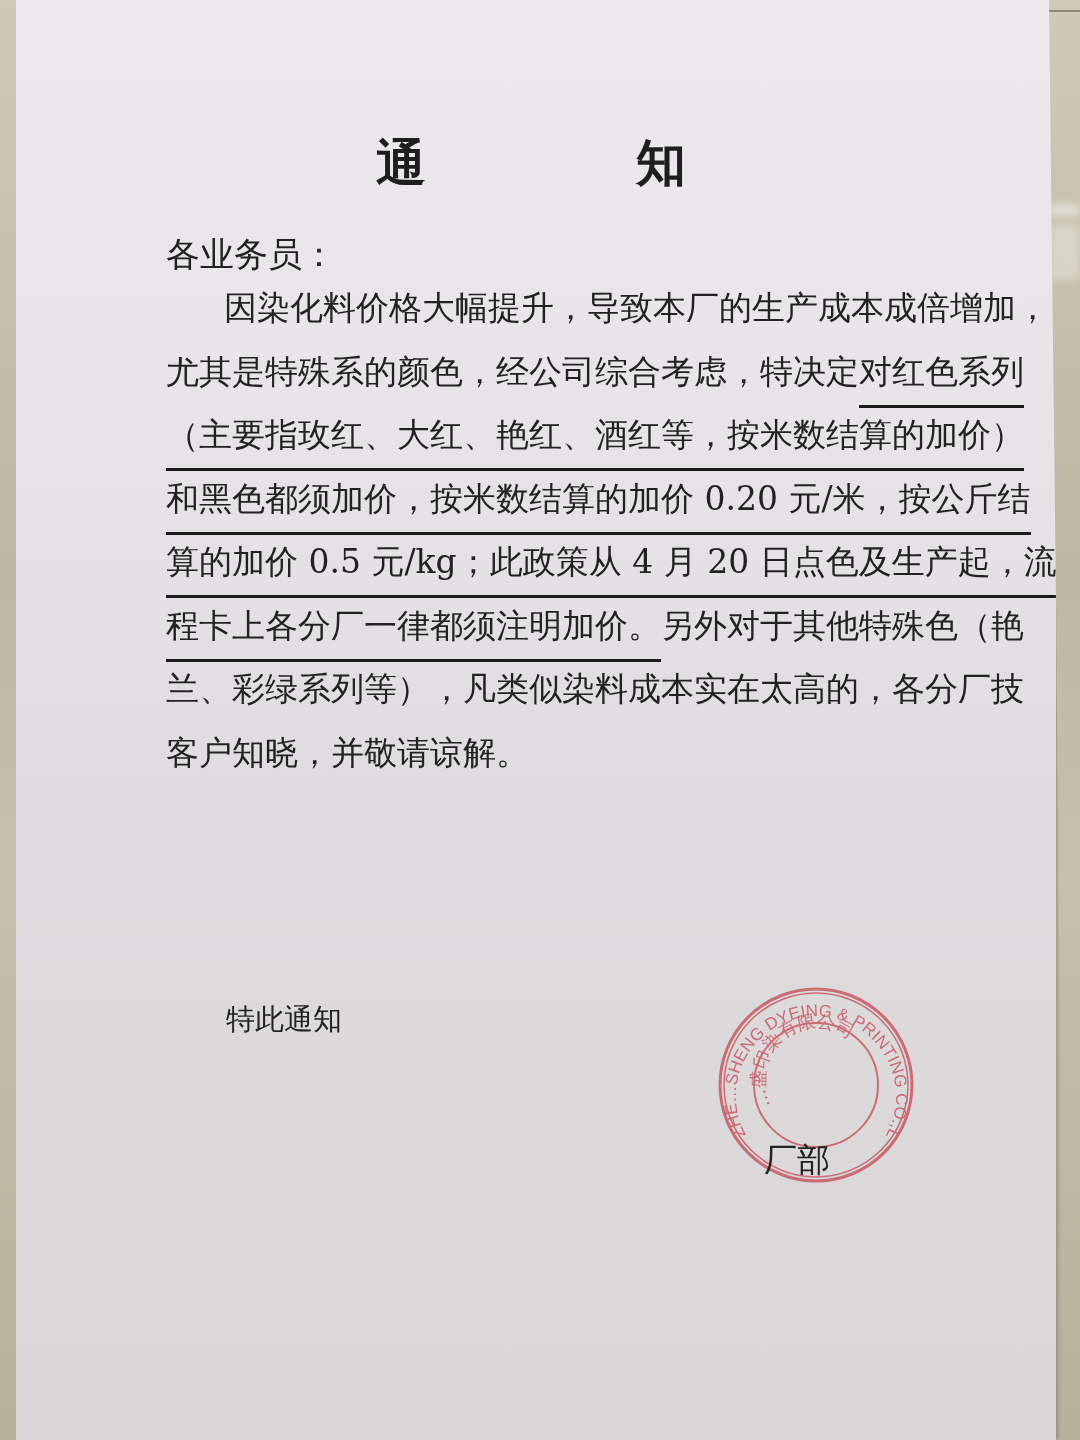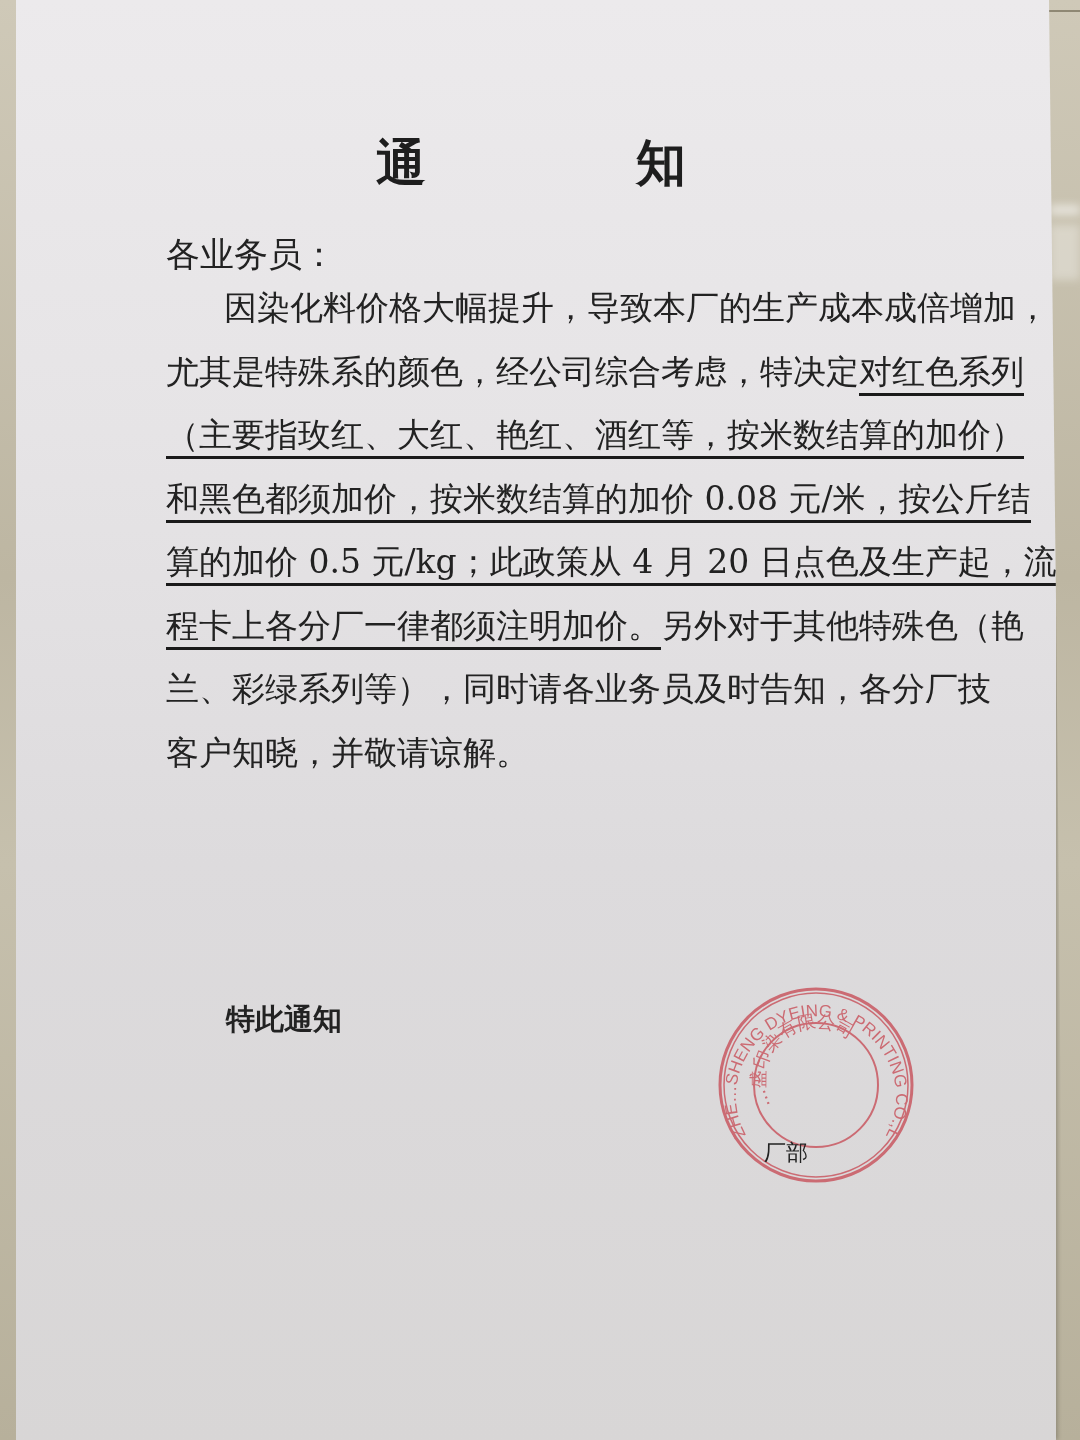--- a/index.html
+++ b/index.html
@@ -22,45 +22,45 @@
     padding-left:70px; box-sizing:border-box;
   }
   .salutation { position:absolute; left:150px; top:232px; font-size:34px; color:#222; }
   .body-text {
     position:absolute; left:150px; top:276px; width:742px;
     font-size:33px; line-height:63.5px; color:#222;
   }
   .line { display:block; white-space:nowrap; text-align:justify; text-align-last:justify; height:63.5px; }
   .line.last { text-align-last:left; }
   .indent { padding-left:58px; }
-  .u { border-bottom:3px solid #1a1a1a; padding-bottom:2px; }
-  .closing { position:absolute; left:210px; top:1000px; font-size:29px; color:#222;font-weight:bold; }
-  .dept { position:absolute; left:748px; top:1138px; font-size:22px; color:#222; }
+  .u { border-bottom:3px solid #1a1a1a; padding-bottom:14px; }
+  .closing { position:absolute; left:210px; top:1000px; font-size:29px; color:#222; }
+  .dept { position:absolute; left:748px; top:1138px; font-size:33px; color:#222; }
   .date { position:absolute; left:650px; top:1204px; font-size:29px; color:#222; }
   .stamp { position:absolute; left:700px; top:985px; width:200px; height:200px; opacity:0.8; }
 </style>
 </head>
 <body>
 
 <div class="floor-line" style="top:10px;"></div>
 <div class="floor-glare" style="top:205px;height:10px;"></div>
 <div class="floor-glare" style="top:225px;height:55px;opacity:0.6;"></div>
 
 <div class="paper">
   <div class="title">通　知</div>
   <div class="salutation">各业务员：</div>
 
   <div class="body-text">
     <span class="line indent"><span>因染化料价格大幅提升，导致本厂的生产成本成倍增加，</span></span>
     <span class="line"><span>尤其是特殊系的颜色，经公司综合考虑，特决定</span><span class="u">对红色系列</span></span>
     <span class="line"><span class="u">（主要指玫红、大红、艳红、酒红等，按米数结算的加价）</span></span>
-    <span class="line"><span class="u">和黑色都须加价，按米数结算的加价 0.08 元/米，按公斤结</span></span>
+    <span class="line"><span class="u">和黑色都须加价，按米数结算的加价 0.20 元/米，按公斤结</span></span>
     <span class="line"><span class="u">算的加价 0.5 元/kg；此政策从 4 月 20 日点色及生产起，流</span></span>
     <span class="line"><span class="u">程卡上各分厂一律都须注明加价。</span><span>另外对于其他特殊色（艳</span></span>
-    <span class="line"><span>兰、彩绿系列等），同时请各业务员及时告知，各分厂技</span></span>
+    <span class="line"><span>兰、彩绿系列等），凡类似染料成本实在太高的，各分厂技</span></span>
     <span class="line last"><span>客户知晓，并敬请谅解。</span></span>
   </div>
 
   <div class="closing">特此通知</div>
 
   <svg class="stamp" viewBox="0 0 200 200">
     <defs>
       <path id="outerArc" d="M 30 150 A 80 80 0 1 1 170 150"></path>
       <path id="innerArc" d="M 55 120 A 52 52 0 1 1 150 110"></path>
     </defs>

